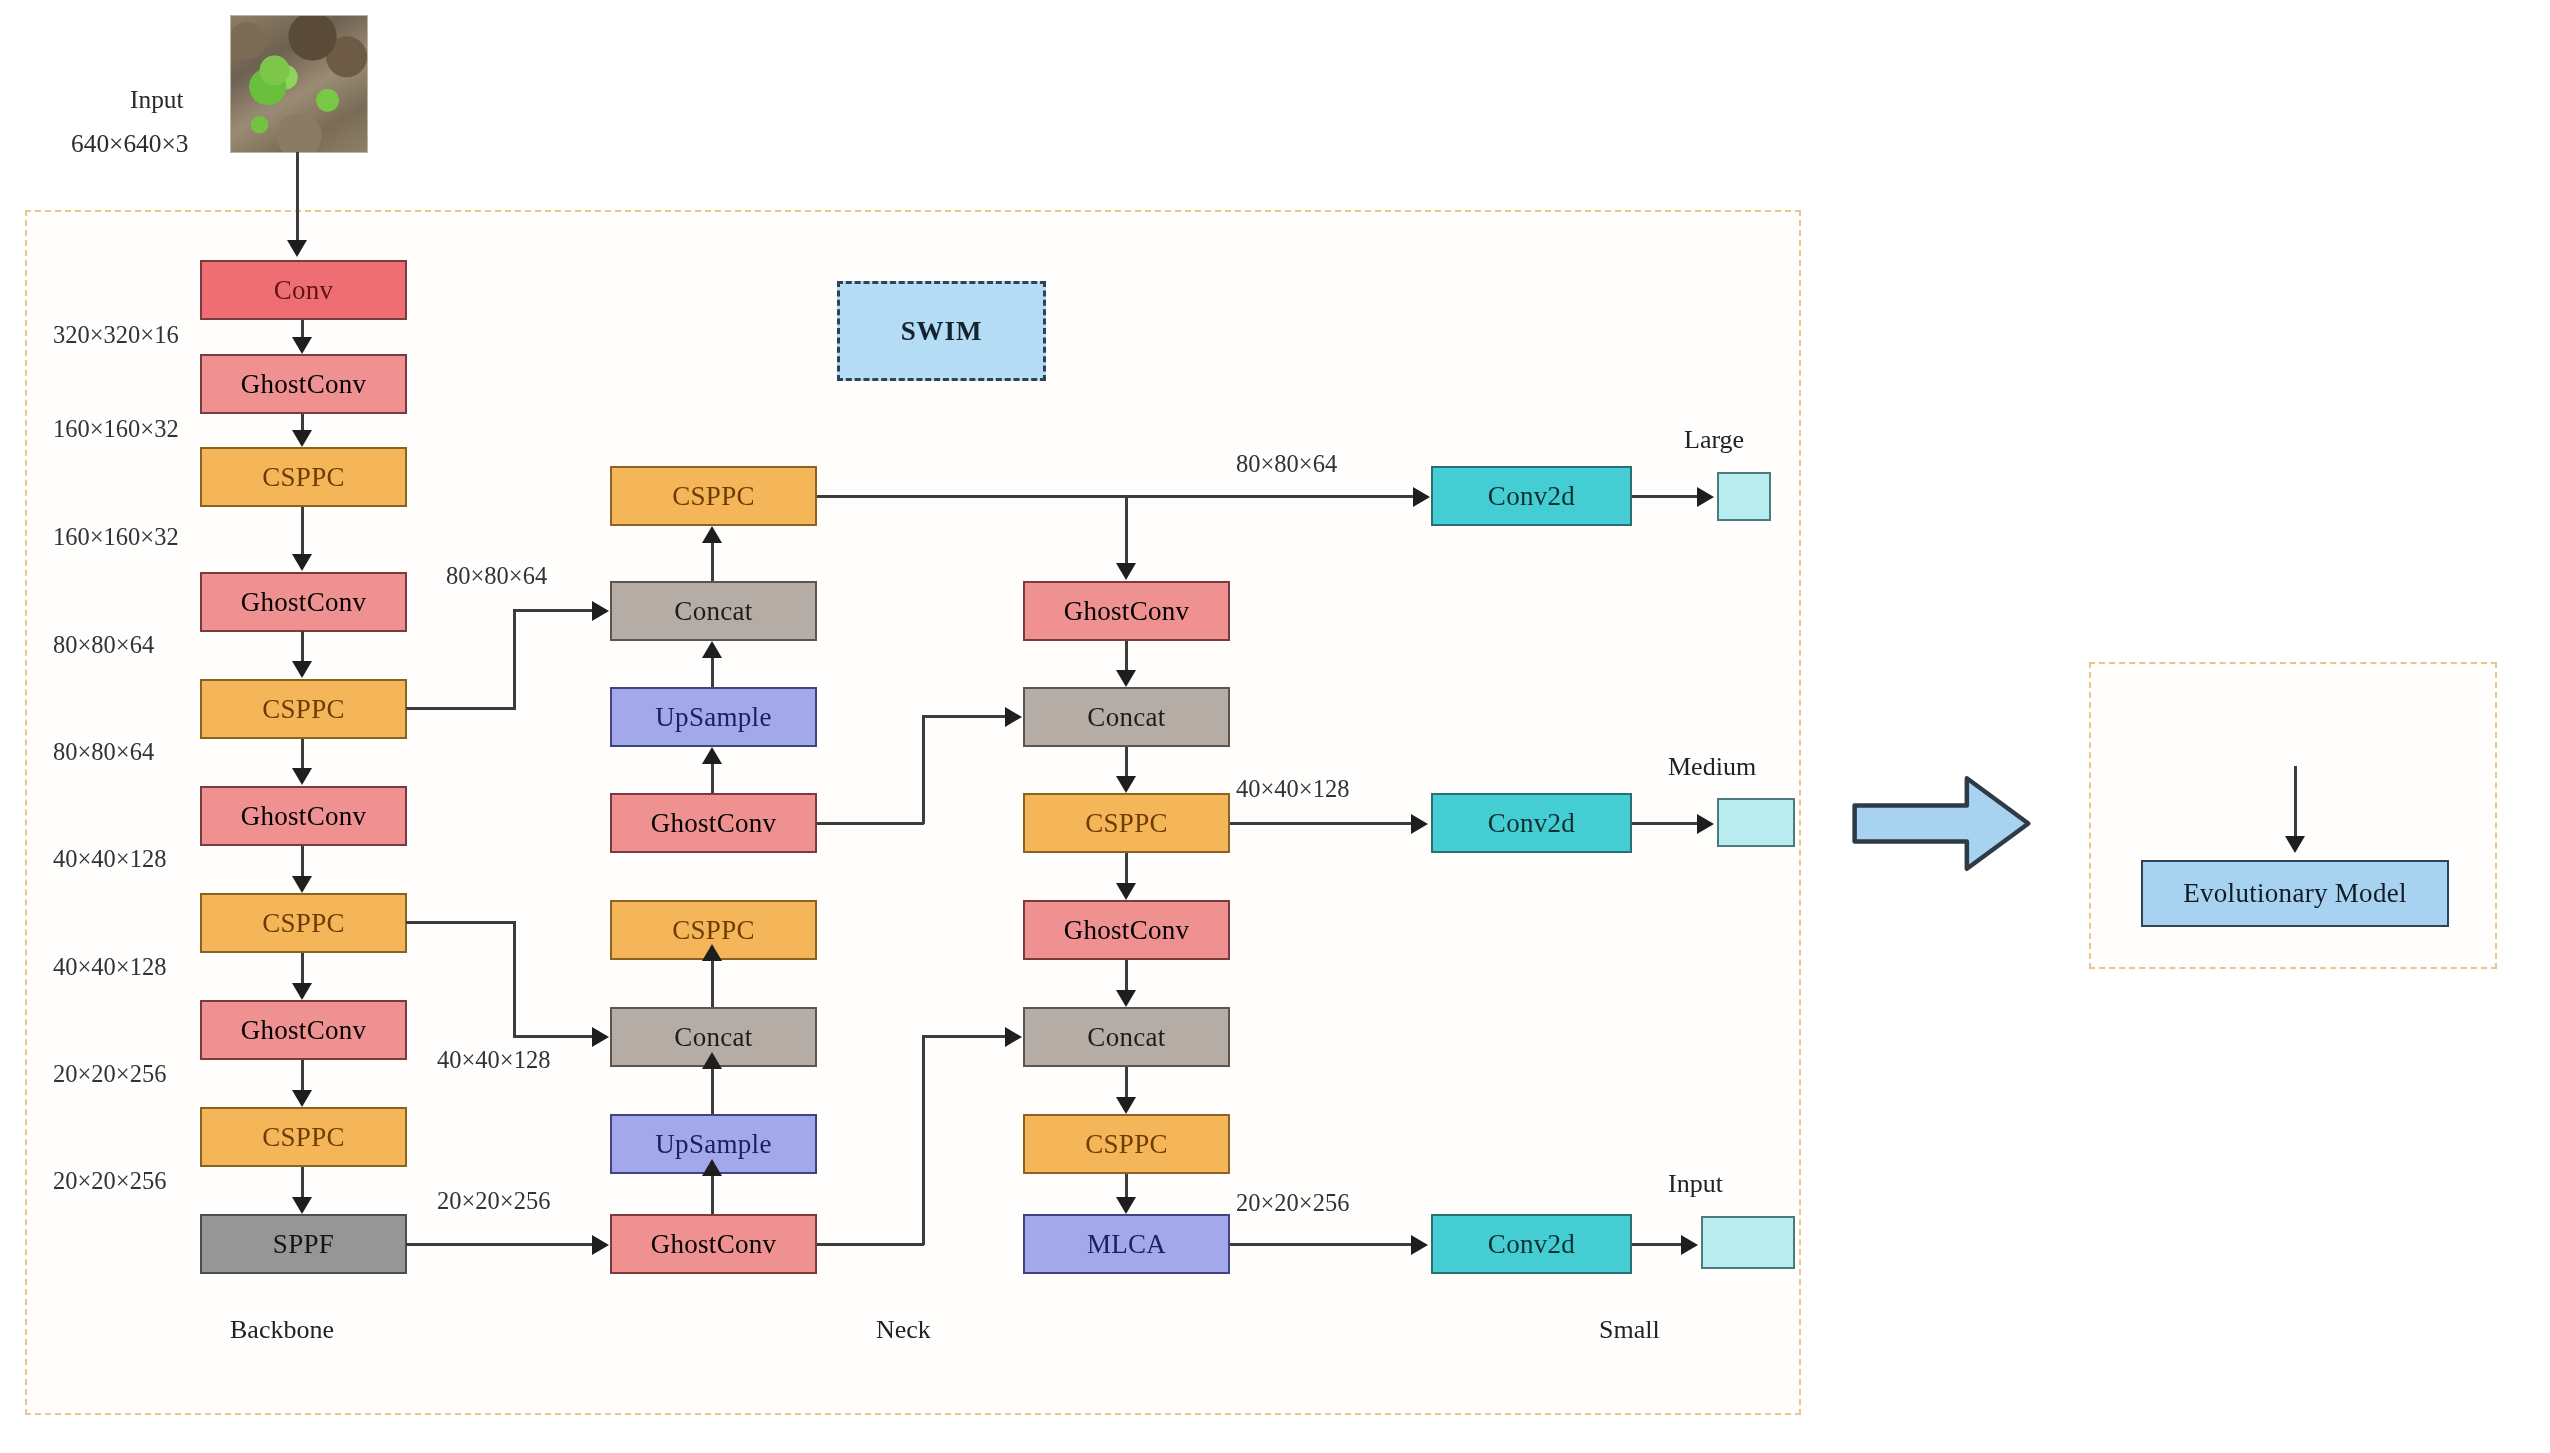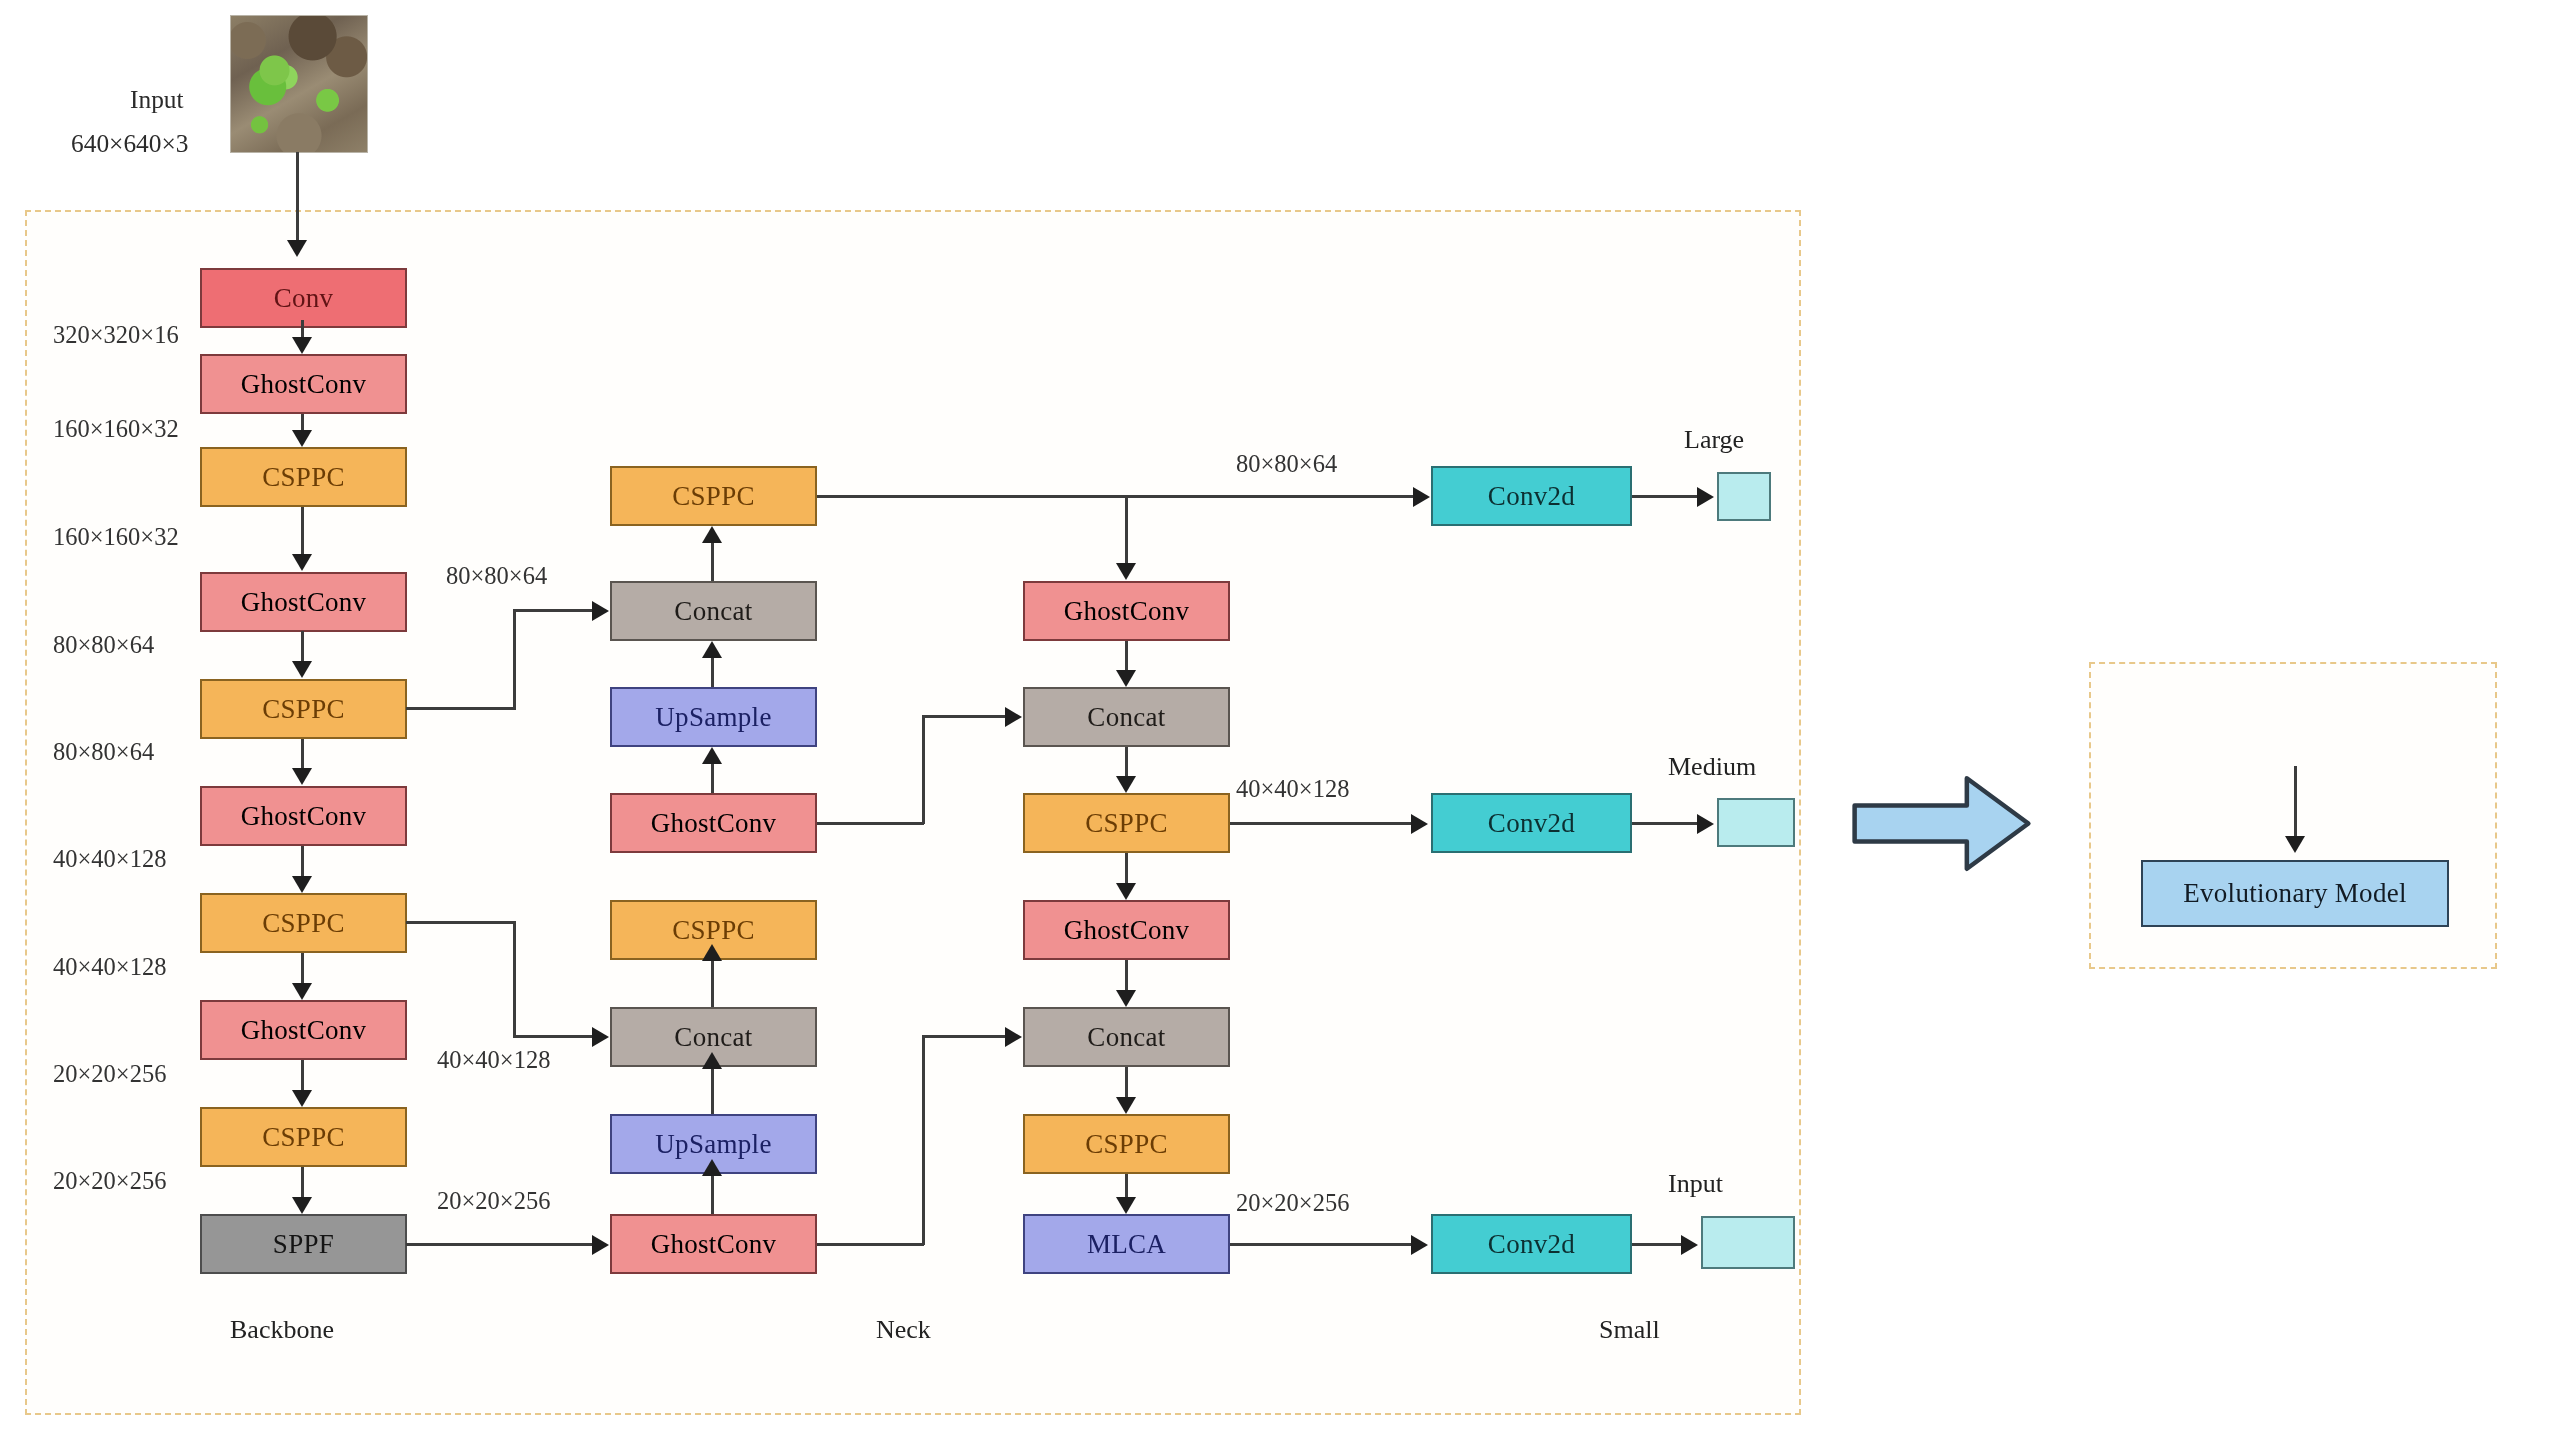--- a/index.html
+++ b/index.html
@@ -88,22 +88,23 @@
 
   <div class="dash-region" style="left:2089px;top:662px;width:408px;height:307px;"></div>
 
   <div class="thumb" style="left:230px;top:15.4px;width:136px;height:136px;"></div>
   <div class="lbl" style="left:130px;top:86px;">Input</div>
   <div class="lbl" style="left:71px;top:130px;text-align:right;">640×640×3</div>
 
   <div class="ln v" style="left:296px;top:152px;height:91px;"></div>
   <div class="ah down" style="left:287px;top:240px;"></div>
 
-
-  <div class="node n-conv" style="left:200px;top:268px;width:207px;height:60px;">Conv</div>
+  <div class="swim" style="left:837px;top:281px;width:209px;height:100px;">SWIM</div>
+
+  <div class="node n-conv" style="left:200px;top:260px;width:207px;height:60px;">Conv</div>
   <div class="node n-ghost" style="left:200px;top:354px;width:207px;height:60px;">GhostConv</div>
   <div class="node n-csppc" style="left:200px;top:447px;width:207px;height:60px;">CSPPC</div>
   <div class="node n-ghost" style="left:200px;top:572px;width:207px;height:60px;">GhostConv</div>
   <div class="node n-csppc" style="left:200px;top:679px;width:207px;height:60px;">CSPPC</div>
   <div class="node n-ghost" style="left:200px;top:786px;width:207px;height:60px;">GhostConv</div>
   <div class="node n-csppc" style="left:200px;top:893px;width:207px;height:60px;">CSPPC</div>
   <div class="node n-ghost" style="left:200px;top:1000px;width:207px;height:60px;">GhostConv</div>
   <div class="node n-csppc" style="left:200px;top:1107px;width:207px;height:60px;">CSPPC</div>
   <div class="node n-sppf" style="left:200px;top:1214px;width:207px;height:60px;">SPPF</div>
 

